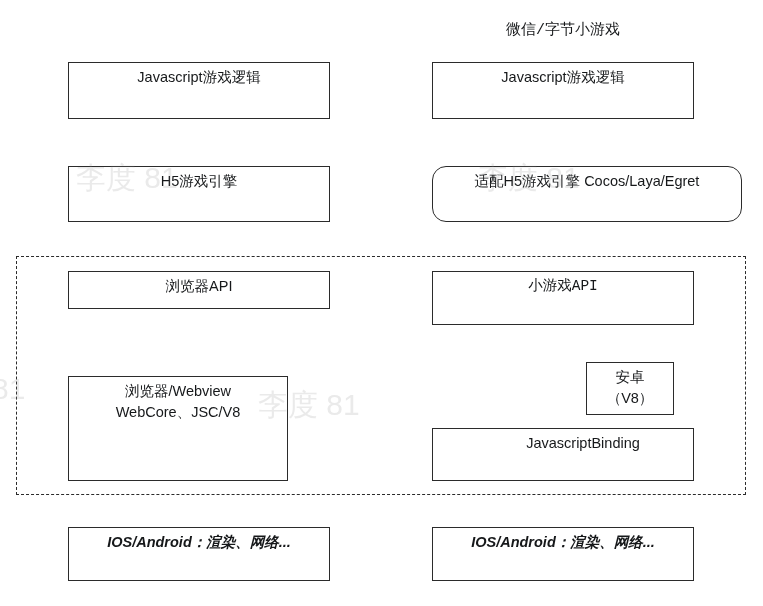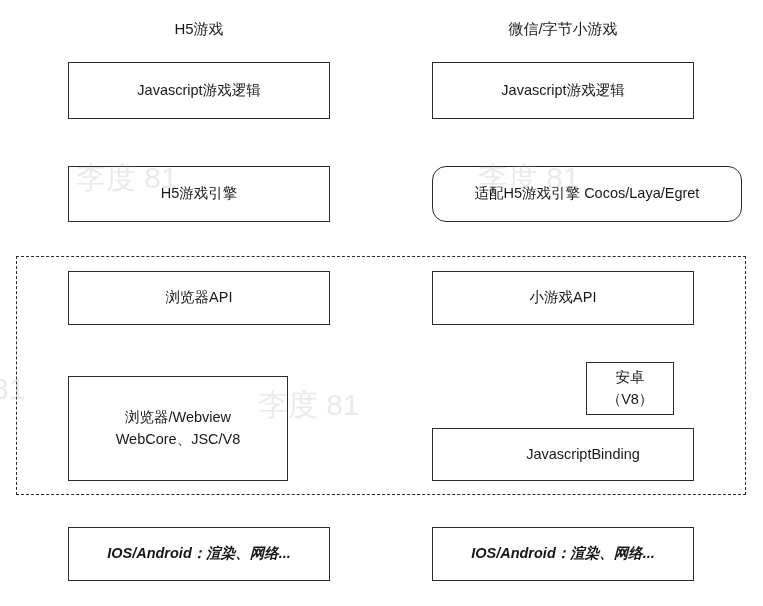--- a/index.html
+++ b/index.html
@@ -22,49 +22,49 @@
   }
 
   .col-title {
     position: absolute;
     font-size: 15px;
     color: #16181a;
     text-align: center;
     white-space: nowrap;
   }
   .title-left  { left: 68px;  top: 20px; width: 262px; }
-  .title-right { left: 432px; top: 20px; width: 262px; }
+  .title-right { left: 432px; top: 20px; width: 262px; font-family: Liberation Mono, monospace; }
 
   .node {
     position: absolute;
     box-sizing: border-box;
     border: 1px solid #2b2b2b;
     background: rgba(255,255,255,0.0);
     display: flex;
-    align-items: center;
+    align-items: flex-start;
     justify-content: center;
     text-align: center;
     font-size: 14.5px;
     color: #16181a;
     line-height: 1.45;
     padding: 4px 8px;
   }
   .node .inner { white-space: pre-line; }
 
   
   .n-js-left      { left: 68px;  top: 62px;  width: 262px; height: 57px; }
   .n-h5engine     { left: 68px;  top: 166px; width: 262px; height: 56px; }
-  .n-browserapi   { left: 68px;  top: 271px; width: 262px; height: 54px; }
+  .n-browserapi   { left: 68px;  top: 271px; width: 262px; height: 38px; }
   .n-browserweb   { left: 68px;  top: 376px; width: 220px; height: 105px; }
   .n-os-left      { left: 68px;  top: 527px; width: 262px; height: 54px; font-weight: bold; font-style: italic; }
 
   
   .n-js-right     { left: 432px; top: 62px;  width: 262px; height: 57px; }
   .n-adapt        { left: 432px; top: 166px; width: 310px; height: 56px; border-radius: 14px; }
-  .n-miniapi      { left: 432px; top: 271px; width: 262px; height: 54px; }
+  .n-miniapi      { left: 432px; top: 271px; width: 262px; height: 54px; font-family: Liberation Mono, monospace; }
   .n-ios-jsc      { left: 432px; top: 362px; width: 102px; height: 53px; }
   .n-android-v8   { left: 586px; top: 362px; width: 88px; height: 53px; }
   .n-jsbinding    { left: 432px; top: 428px; width: 262px; height: 53px; padding-left: 48px; }
   .n-os-right     { left: 432px; top: 527px; width: 262px; height: 54px; font-weight: bold; font-style: italic; }
 
   .dashed-region {
     position: absolute;
     left: 16px;
     top: 256px;
     width: 730px;
@@ -95,21 +95,20 @@
     font-size: 12.5px;
     color: #b9bdc2;
     white-space: nowrap;
   }
 </style>
 </head>
 <body>
 
 <div id="canvas">
 
-  <div class="col-title title-left">H5游戏</div>
   <div class="col-title title-right">微信/字节小游戏</div>
 
   <div class="dashed-region"></div>
 
   <div class="node n-js-left">
     <span class="inner">Javascript游戏逻辑</span>
   </div>
   <div class="node n-h5engine">
     <span class="inner">H5游戏引擎</span>
   </div>

